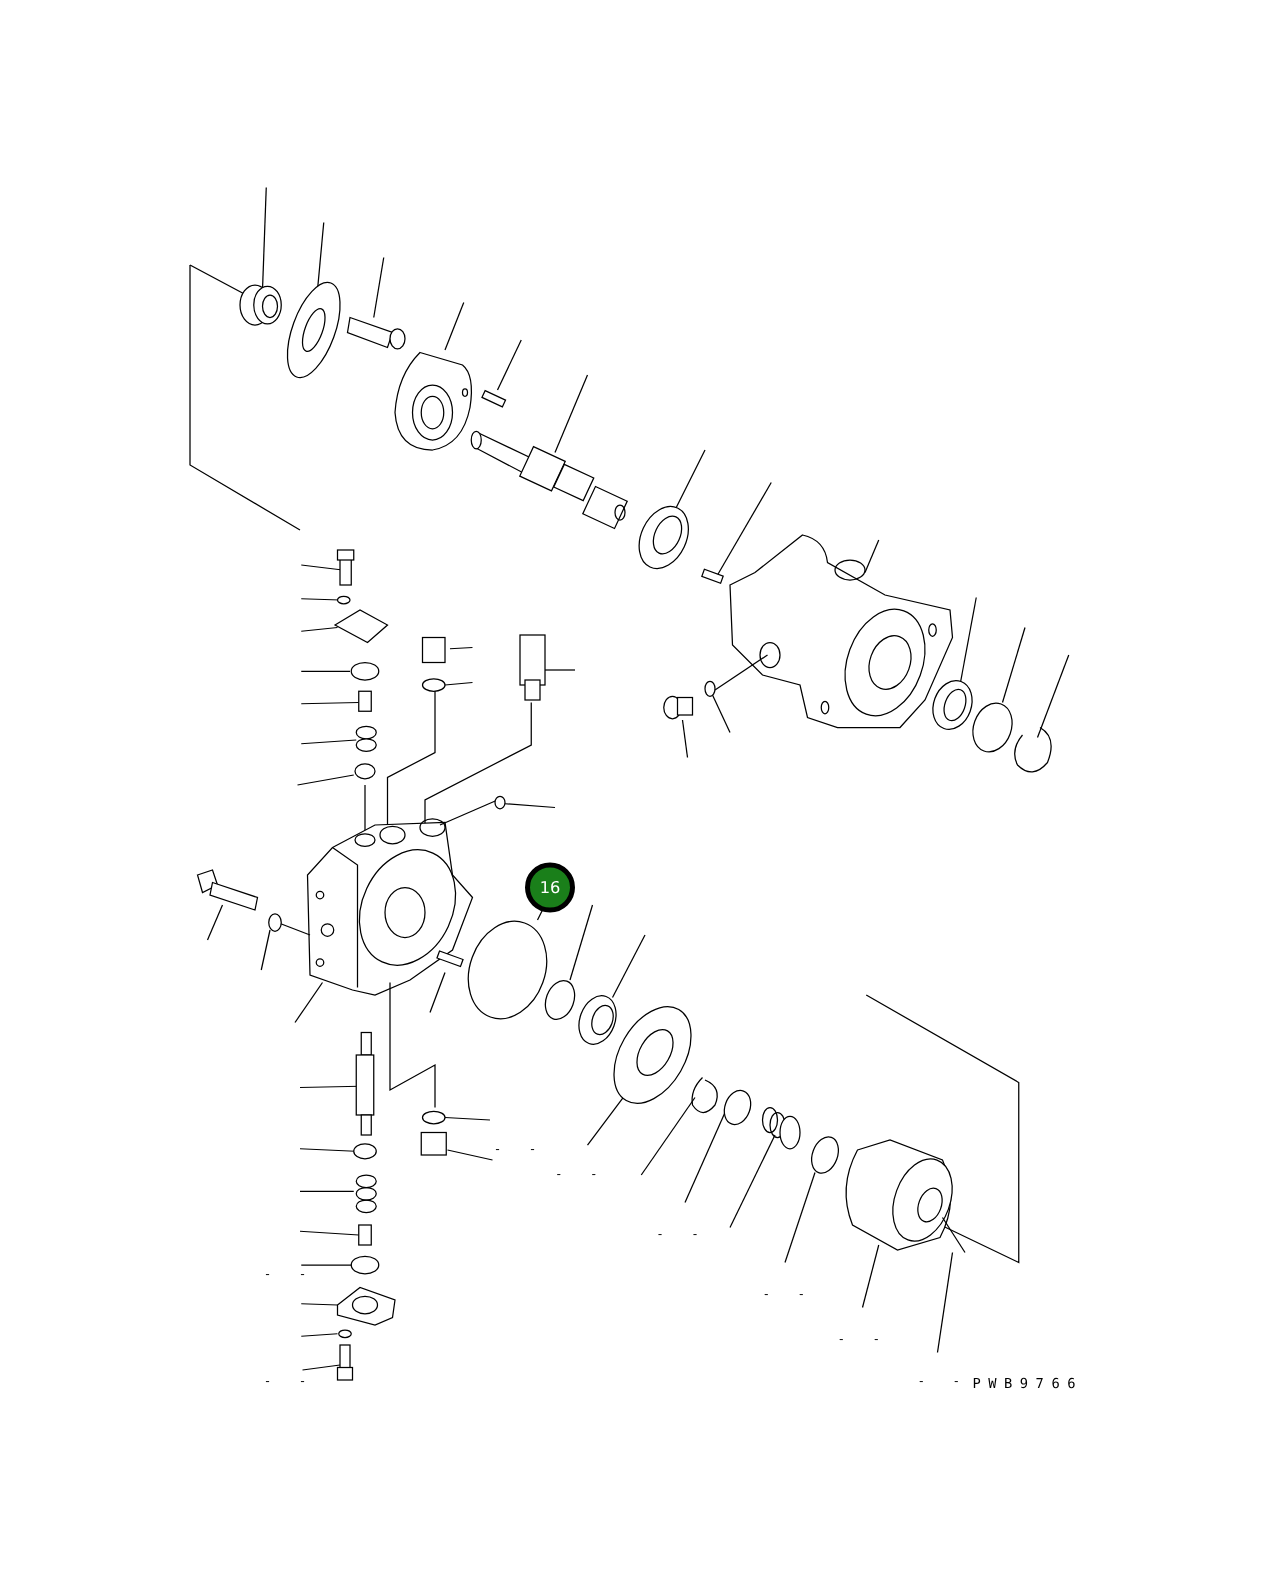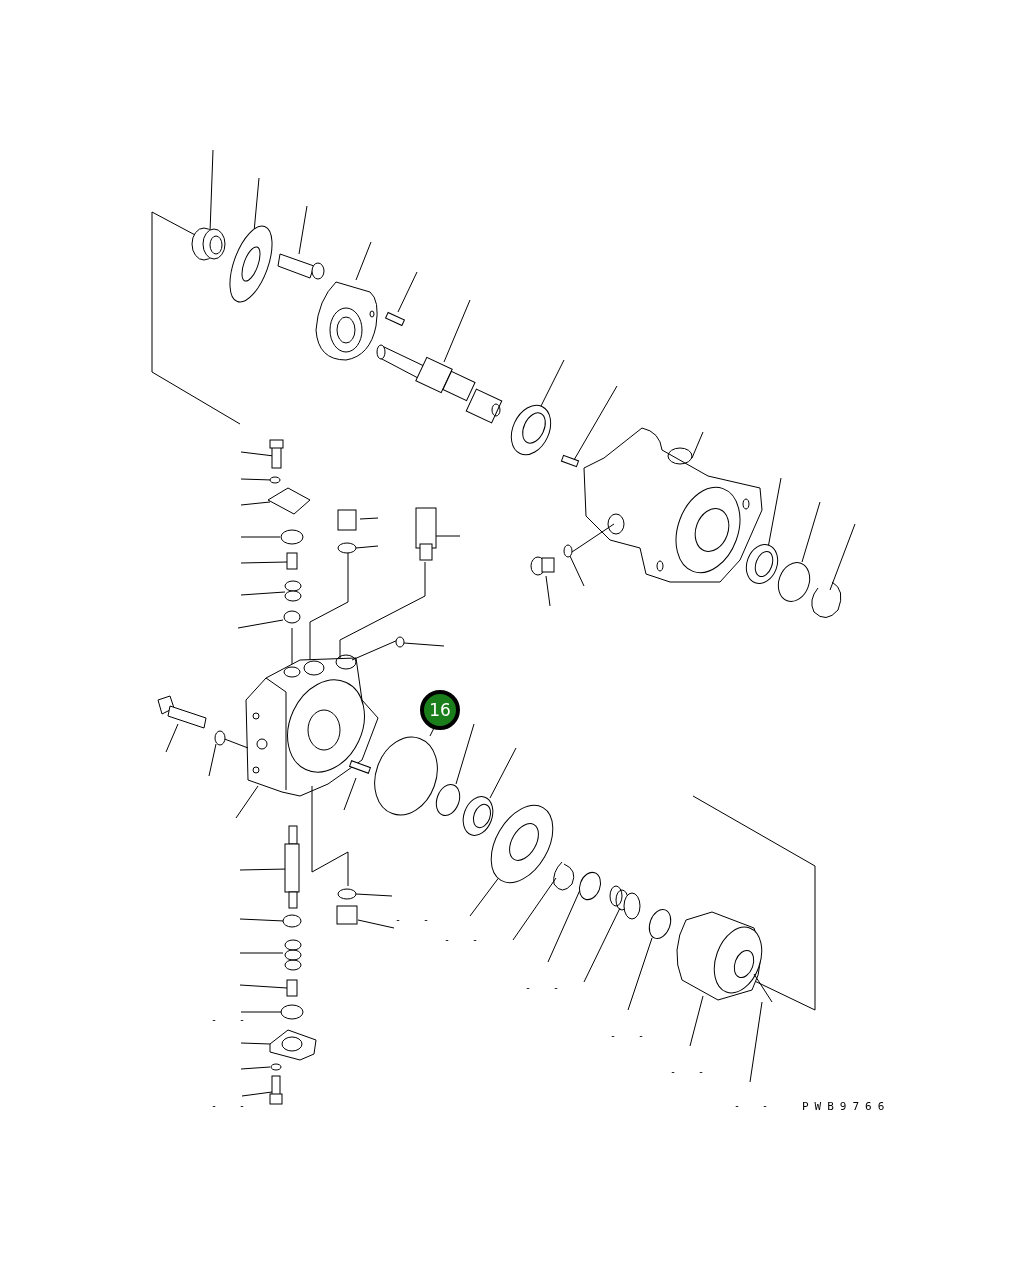--- a/index.html
+++ b/index.html
@@ -4,23 +4,23 @@
   <style>
     html, body { margin: 0; padding: 0; background: #ffffff; }
     body { width: 1021px; height: 1263px; position: relative; overflow: hidden;
            font-family: "DejaVu Sans Mono", monospace; }
     #diagram { position: absolute; left: 0; top: 0; width: 1021px; height: 1263px; }
     .ln { stroke: #000; stroke-width: 1; fill: none; }
     .pt { stroke: #000; stroke-width: 1; fill: #fff; }
     .callout { position: absolute; left: 420px; top: 690px; width: 40px; height: 40px;
                border-radius: 50%; background: #1a7f1a; border: 4px solid #000;
                box-sizing: border-box; color: #fff; font-family: "DejaVu Sans", sans-serif;
-               font-size: 17px; display: flex; align-items: center; justify-content: center;
+               font-size: 13px; display: flex; align-items: center; justify-content: center;
                cursor: pointer; }
-    .drawing-code { position: absolute; left: 802px; top: 1100px; font-size: 11px;
+    .drawing-code { position: absolute; left: 778px; top: 1100px; font-size: 11px;
                     letter-spacing: 6px; color: #000; font-family: "DejaVu Sans Mono", monospace; }
     .dash-mark { position: absolute; font-size: 10px; color: #000; letter-spacing: 8px;
                  font-family: "DejaVu Sans Mono", monospace; }
   </style>
 </head>
 <body>
 
 <svg id="diagram" viewBox="0 0 1021 1263" xmlns="http://www.w3.org/2000/svg">
 
   <g>

